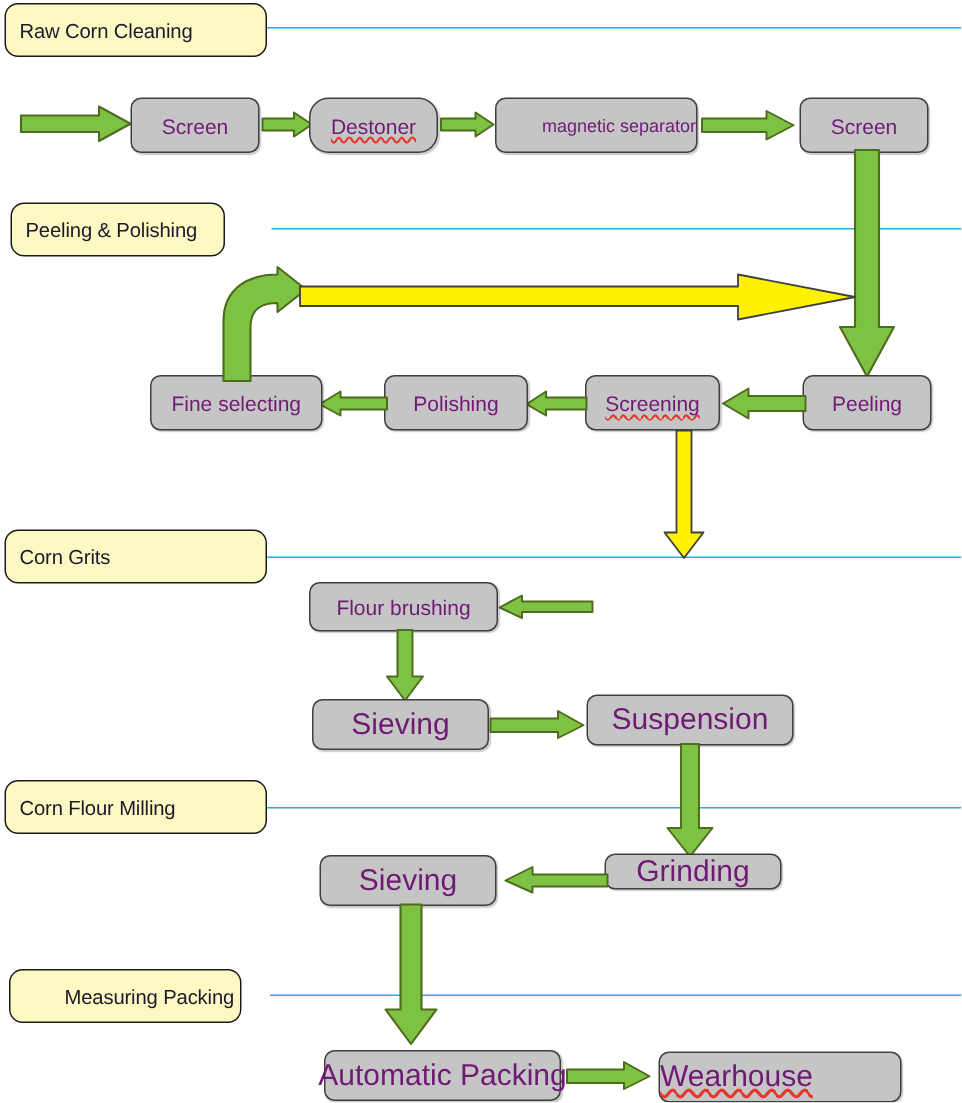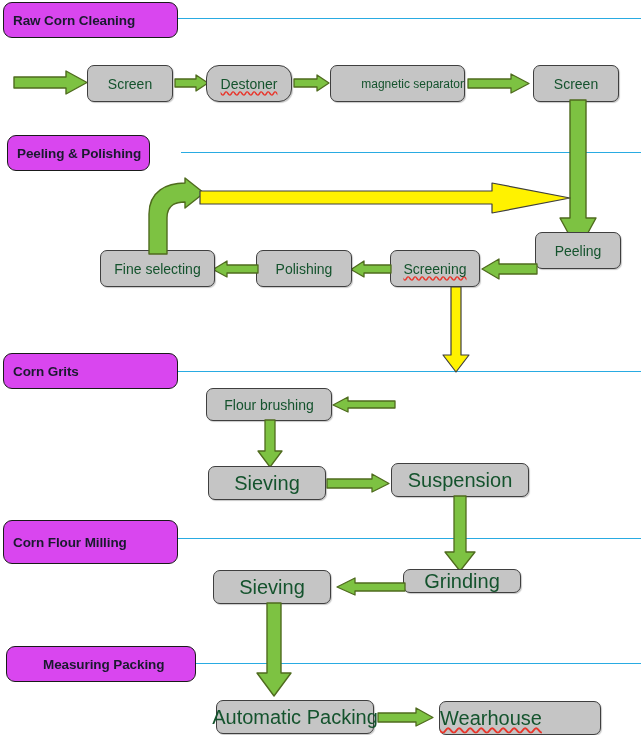--- a/index.html
+++ b/index.html
@@ -13,51 +13,50 @@
   #canvas {
     position: relative;
     width: 641px;
     height: 735px;
     background: #ffffff;
     overflow: hidden;
   }
   
   .section-header {
     position: absolute;
-    background: #d946ef;
+    background: #fef9c3;
     border: 1.5px solid #1a1a1a;
     border-radius: 9px;
     box-sizing: border-box;
     display: flex;
     align-items: center;
     color: #1a1a2e;
     font-size: 13.5px;
     font-family: "Liberation Sans", sans-serif;
     padding-left: 9px;
     letter-spacing: -0.1px;
     white-space: nowrap;
-    font-weight: bold;
   }
   
   .section-rule {
     position: absolute;
     height: 0;
     border-top: 1px solid #29ABE2;
   }
   
   .node {
     position: absolute;
     box-sizing: border-box;
     background: #C5C5C5;
     border: 1.2px solid #3f3f3f;
     border-radius: 7px;
     display: flex;
     align-items: center;
     justify-content: center;
-    color: #14532d;
+    color: #701a75;
     white-space: nowrap;
     box-shadow: 1px 1px 1px rgba(0,0,0,0.22);
   }
   .node.f-calibri { font-family: "Liberation Sans", sans-serif; font-size: 14px; }
   .node.f-arial   { font-family: "Liberation Sans", sans-serif; font-size: 20px; }
   .node.f-small   { font-family: "Liberation Sans", sans-serif; font-size: 12px; justify-content: flex-end; }
   .node.misspelled > span {
     text-decoration: underline wavy #e8352a;
     text-decoration-skip-ink: none;
     text-underline-offset: 2px;
@@ -83,26 +82,26 @@
   <div class="section-header" style="left:7px; top:135px; width:143px; height:36px;">
     <span>Peeling &amp; Polishing</span>
   </div>
 
   <div class="section-rule" style="left:177px; top:371px; width:464px;"></div>
   <div class="section-header" style="left:3px; top:353px; width:175px; height:36px;">
     <span>Corn Grits</span>
   </div>
 
   <div class="section-rule" style="left:177px; top:538px; width:464px;"></div>
-  <div class="section-header" style="left:3px; top:520px; width:175px; height:44px;">
+  <div class="section-header" style="left:3px; top:520px; width:175px; height:36px;">
     <span>Corn Flour Milling</span>
   </div>
 
   <div class="section-rule" style="left:180px; top:663px; width:461px;"></div>
-  <div class="section-header" style="left:6px; top:646px; width:190px; height:36px;padding-left:36px;">
+  <div class="section-header" style="left:6px; top:646px; width:155px; height:36px;padding-left:36px;">
     <span>Measuring Packing</span>
   </div>
 
   <div class="arrow" style="left:14px; top:71px;">
     <svg width="74" height="24" viewBox="0 0 74 24">
       <polygon points="0,6 52,6 52,0 73,11.5 52,23 52,17 0,17" fill="#7DC242" stroke="#4F6B1E" stroke-width="1.4" stroke-linejoin="round"></polygon>
     </svg>
   </div>
 
   <div class="node f-calibri" style="left:87px; top:65px; width:86px; height:37px;">
@@ -138,21 +137,21 @@
   <div class="node f-calibri" style="left:533px; top:65px; width:86px; height:37px;">
     <span>Screen</span>
   </div>
 
   <div class="arrow" style="left:558px; top:100px;">
     <svg width="40" height="152" viewBox="0 0 40 152">
       <polygon points="12,0 28,0 28,118 38,118 20,151 2,118 12,118" fill="#7DC242" stroke="#4F6B1E" stroke-width="1.4" stroke-linejoin="round"></polygon>
     </svg>
   </div>
 
-  <div class="node f-calibri" style="left:535px; top:232px; width:86px; height:37px;text-align:right;">
+  <div class="node f-calibri" style="left:535px; top:250px; width:86px; height:37px;text-align:right;">
     <span>Peeling</span>
   </div>
 
   <div class="arrow" style="left:482px; top:259px;">
     <svg width="55" height="20" viewBox="0 0 55 20">
       <polygon points="55,5 17,5 17,0 0,10 17,20 17,15 55,15" fill="#7DC242" stroke="#4F6B1E" stroke-width="1.3" stroke-linejoin="round"></polygon>
     </svg>
   </div>
 
   <div class="node f-calibri misspelled" style="left:390px; top:250px; width:90px; height:37px;">

